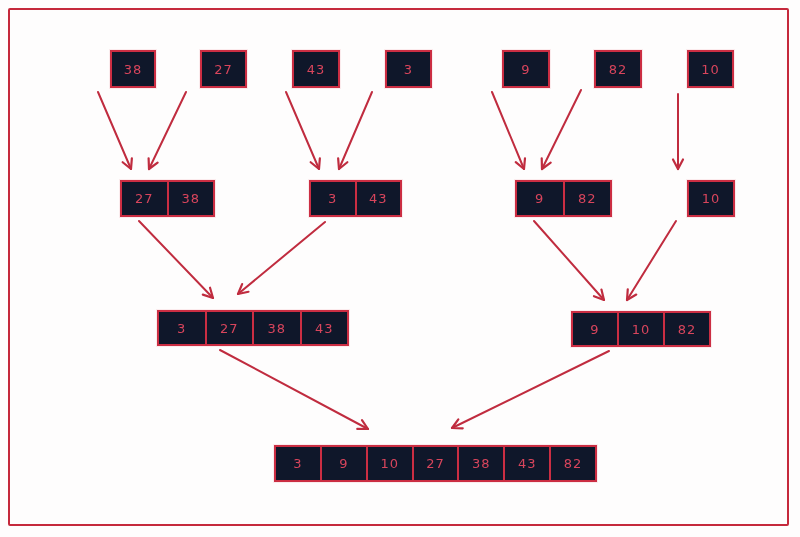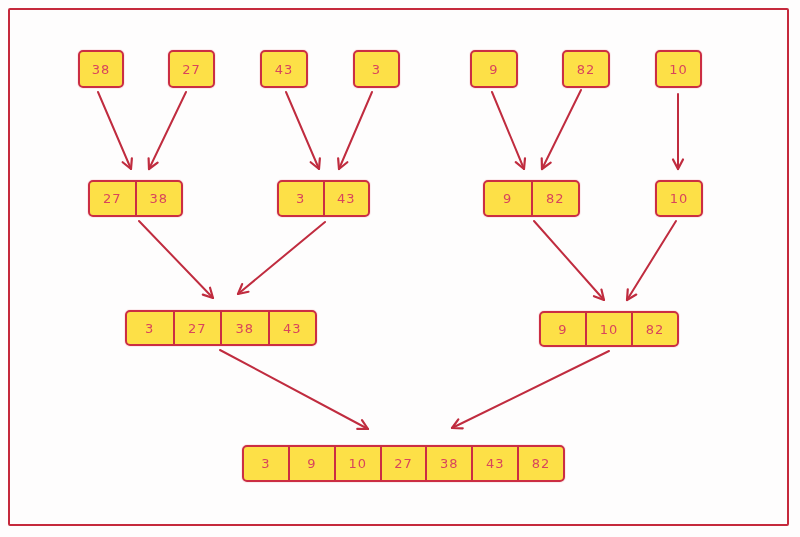--- a/index.html
+++ b/index.html
@@ -22,23 +22,24 @@
     position:absolute;left:8px;top:8px;width:781px;height:518px;
     border:2px solid var(--frame);border-radius:2px;
     box-sizing:border-box;
   }
   .arrow-layer{
     position:absolute;left:0;top:0;width:800px;height:537px;
     pointer-events:none;
   }
   .box{
     position:absolute;display:flex;box-sizing:border-box;
-    border:2px solid var(--border);border-radius:5px;
-    background:#fde047;
+    border:2px solid var(--border);border-radius:0;
+    background:#0f172a;
     box-shadow:0 0 0 1px rgba(222,80,100,0.10);
+    margin-left:32px;
   }
   .cell{
     flex:1 1 0;display:flex;align-items:center;justify-content:center;
     font-size:13px;letter-spacing:1px;color:var(--text);
     border-right:2px solid var(--border);
     font-weight:500;
     user-select:none;
   }
   .cell:last-child{border-right:none;}
 </style>

